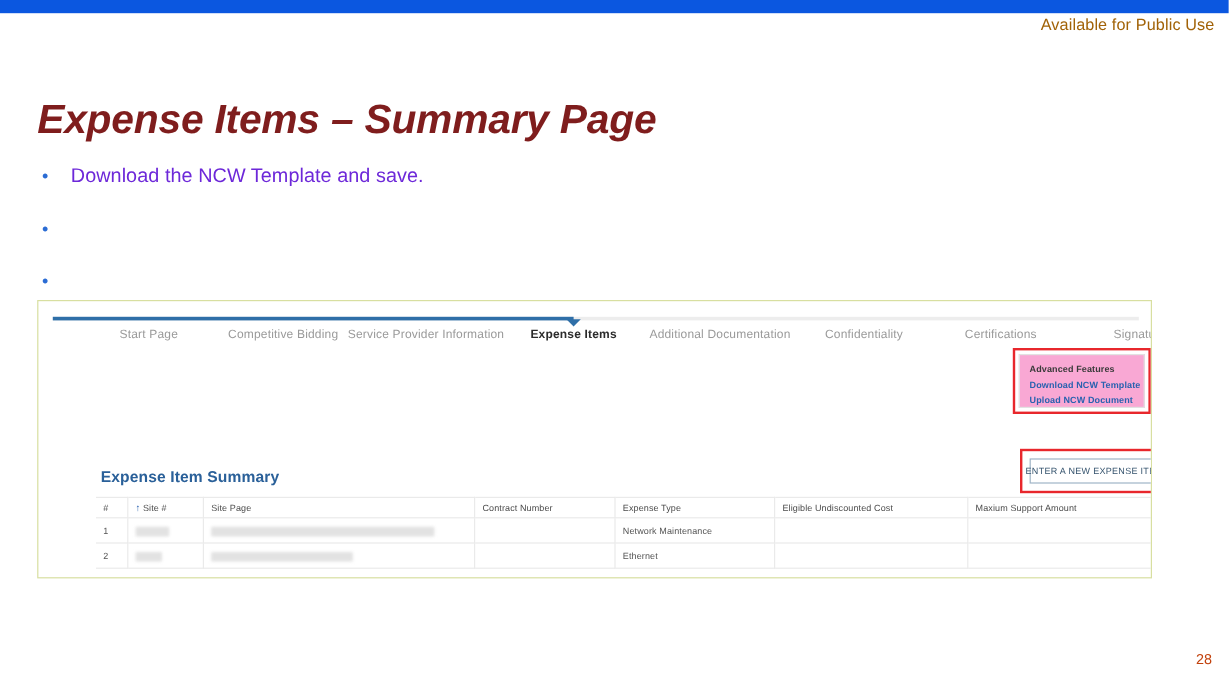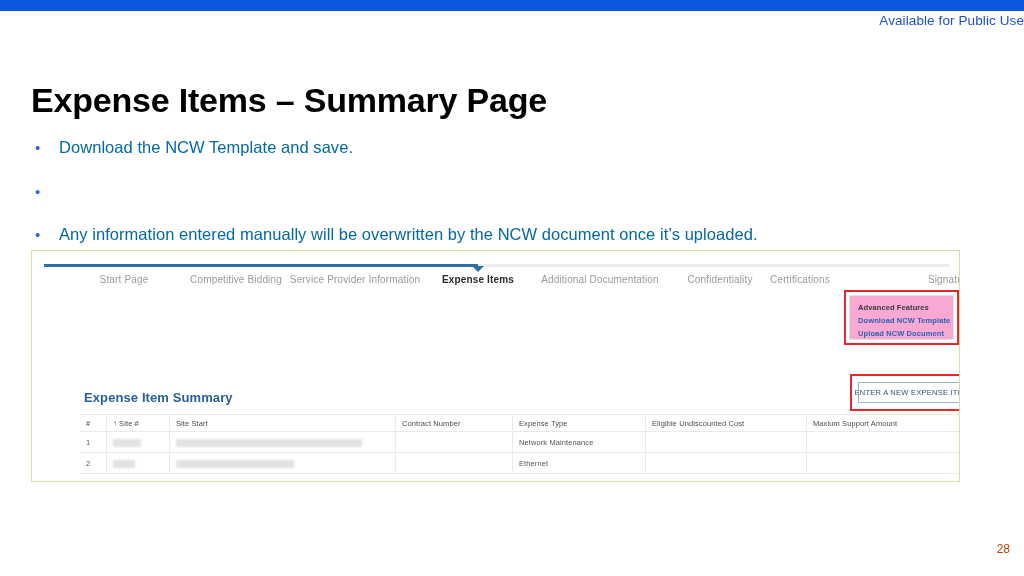--- a/index.html
+++ b/index.html
@@ -19,35 +19,36 @@
   #top-bar {
     position: absolute;
     top: 0; left: 0;
     width: 1024px;
     height: 11px;
     background: #0b57e0;
   }
   #public-use-note {
     position: absolute;
     top: 13px;
-    right: 0;
+    right: 12px;
     font-size: 13.5px;
-    color: #1d4ed8;
+    color: #a16207;
     letter-spacing: .1px;
     white-space: nowrap;
   }
   #slide-title {
     position: absolute;
     top: 58px;
     left: 31px;
     font-size: 34px;
     font-weight: bold;
-    color: #000000;
+    color: #7f1d1d;
     letter-spacing: -0.2px;
     white-space: nowrap;
+    font-style: italic;
   }
 
   
   #bullet-list {
     position: absolute;
     top: 136px;
     left: 31px;
     width: 950px;
   }
   .bullet-row {
@@ -60,21 +61,21 @@
     width: 28px;
     color: #2b6cd4;
     font-size: 15px;
     line-height: 23px;
     text-align: left;
     padding-left: 4px;
     box-sizing: border-box;
   }
   .bullet-text {
     font-size: 16.5px;
-    color: #0369a1;
+    color: #6d28d9;
     line-height: 23px;
     letter-spacing: .05px;
   }
 
   
   #app-screenshot {
     position: absolute;
     left: 31px;
     top: 250px;
     width: 929px;
@@ -287,39 +288,38 @@
     <span class="bullet-dot">•</span>
     <span class="bullet-text">Download the NCW Template and save.</span>
   </div>
 
   <div class="bullet-row">
     <span class="bullet-dot">•</span>
   </div>
 
   <div class="bullet-row">
     <span class="bullet-dot">•</span>
-    <span class="bullet-text">Any information entered manually will be overwritten by the NCW document once it’s uploaded.</span>
   </div>
 
 </div>
 
 <div id="app-screenshot">
 
   <div id="stepper">
     <div id="stepper-track"></div>
     <div id="stepper-progress"></div>
     <div id="stepper-marker"></div>
 
     <div class="step" style="left:80px;">Start Page</div>
     <div class="step" style="left:192px;">Competitive Bidding</div>
     <div class="step" style="left:311px;">Service Provider Information</div>
     <div class="step active" style="left:434px;">Expense Items</div>
     <div class="step" style="left:556px;">Additional Documentation</div>
     <div class="step" style="left:676px;">Confidentiality</div>
-    <div class="step" style="left:756px;">Certifications</div>
+    <div class="step" style="left:790px;">Certifications</div>
     <div class="step" style="left:906px;">Signature</div>
   </div>
 
   <div id="advanced-features-callout">
     <div id="advanced-features-box">
       <div class="af-line af-title">Advanced Features</div>
       <div class="af-line af-link">Download NCW Template</div>
       <div class="af-line af-link">Upload NCW Document</div>
     </div>
   </div>
@@ -328,21 +328,21 @@
 
   <div id="enter-expense-callout">
     <div id="enter-expense-button">ENTER A NEW EXPENSE ITEM</div>
   </div>
 
   <table id="expense-table">
     <thead>
       <tr>
         <th class="col-num">#</th>
         <th class="col-site"><span class="sort-arrow">↑</span><span>Site #</span></th>
-        <th class="col-name">Site Start</th>
+        <th class="col-name">Site Page</th>
         <th class="col-contract">Contract Number</th>
         <th class="col-type">Expense Type</th>
         <th class="col-cost">Eligible Undiscounted Cost</th>
         <th class="col-max">Maxium Support Amount</th>
 
       </tr>
     </thead>
     <tbody>
       <tr>
         <td class="col-num">1</td>

